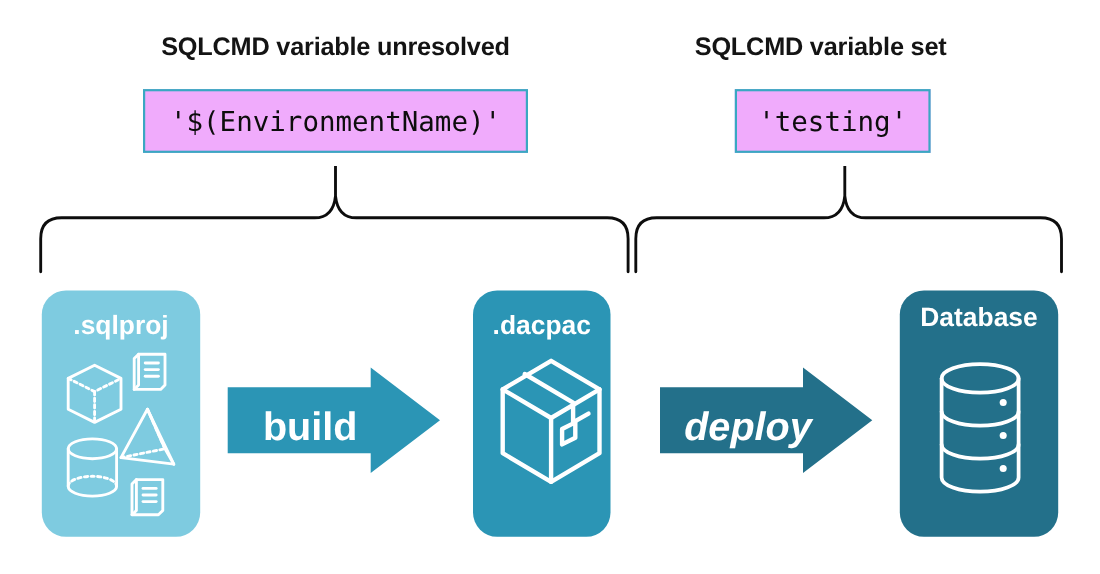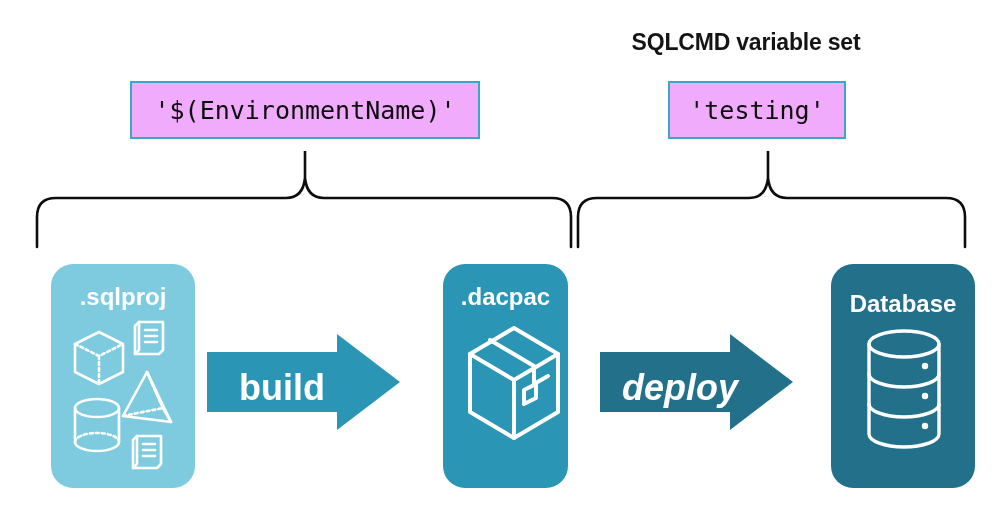--- a/index.html
+++ b/index.html
@@ -35,56 +35,56 @@
   }
   #code-left{left:130px;top:81px;width:350px;height:58px;}
   #code-right{left:668px;top:81px;width:178px;height:58px;}
 
   svg.overlay{position:absolute;left:0;top:0;width:1000px;height:522px;overflow:visible;}
 
   .stagebox{
     position:absolute;
     border-radius:22px;
     box-sizing:border-box;
-    margin-left:13px;
   }
   .stagebox .boxlabel{
     position:absolute;
     left:0;right:0;
     text-align:center;
     font-weight:bold;
     font-size:24px;
     color:#ffffff;
     white-space:nowrap;
   }
   #box-sqlproj{left:38px;top:264px;width:144px;height:224px;background:#7ecbe0;}
   #box-sqlproj .boxlabel{top:19px;}
   #box-dacpac{left:430px;top:264px;width:125px;height:224px;background:#2b95b5;}
   #box-dacpac .boxlabel{top:19px;}
   #box-database{left:818px;top:264px;width:144px;height:224px;background:#23708a;}
-  #box-database .boxlabel{top:26px;}
+  #box-database .boxlabel{top:11px;}
 
   .arrowlabel{
     position:absolute;
     font-weight:bold;
     font-size:36px;
     color:#ffffff;
     white-space:nowrap;
     text-align:center;
   }
   #label-build{left:207px;top:367px;width:150px;}
   #label-deploy{left:600px;top:367px;width:160px;font-style:italic;}
 
   .iconsvg{position:absolute;}
 </style>
 </head>
 <body>
 
 <div id="stage">
 
+  <div class="title" id="title-left">SQLCMD variable unresolved</div>
   <div class="title" id="title-right">SQLCMD variable set</div>
 
   <div class="codebox" id="code-left">'$(EnvironmentName)'</div>
   <div class="codebox" id="code-right">'testing'</div>
 
   <svg class="overlay">
     <g fill="none" stroke="#0d0d0d" stroke-width="2.6" stroke-linecap="round">
 
       <path d="
         M 37,247

